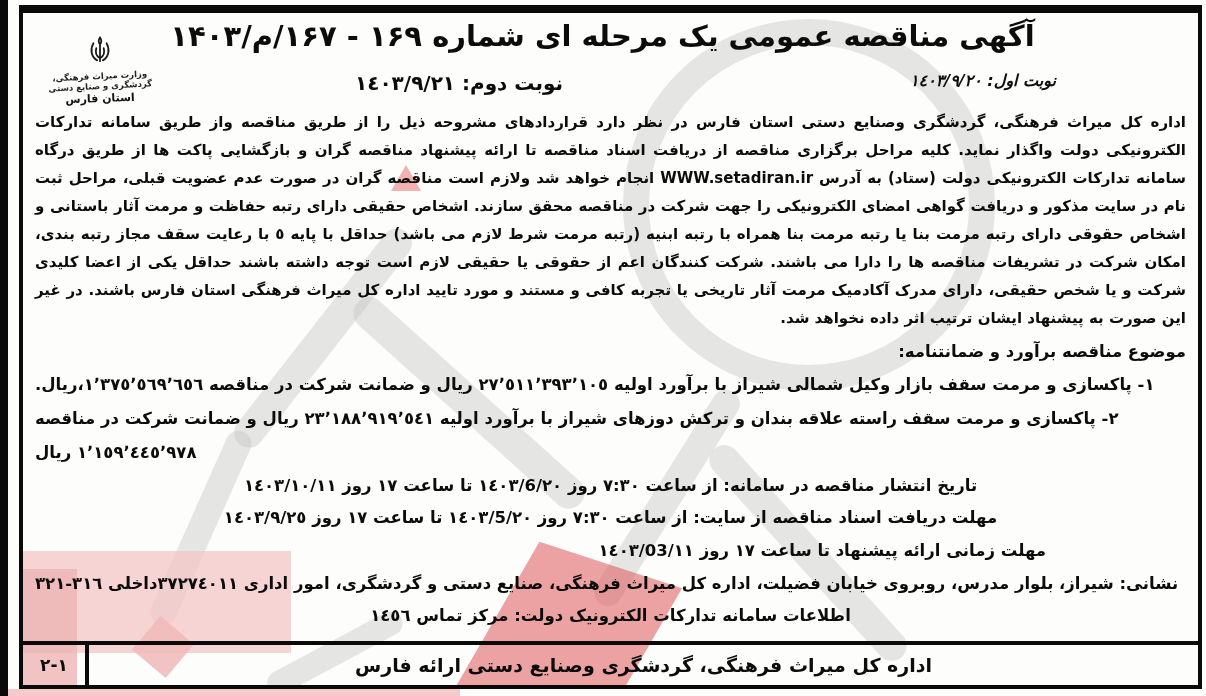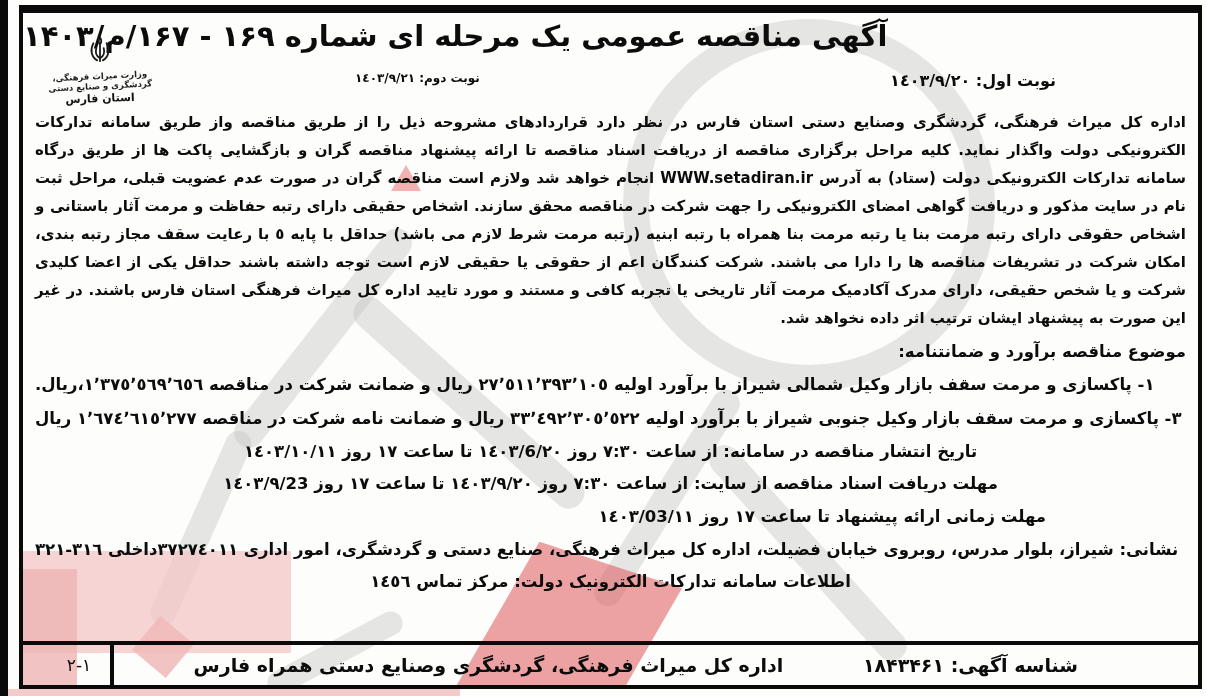--- a/index.html
+++ b/index.html
@@ -19,44 +19,44 @@
   .wm-bar4{left:770px;top:400px;width:30px;height:280px;transform:rotate(-42deg);}
   .wm-bar5{left:165px;top:410px;width:26px;height:210px;transform:rotate(24deg);}
   .wm-bar6{left:300px;top:565px;width:24px;height:150px;transform:rotate(62deg);}
   .wm-pink-strip{left:-4px;top:538px;width:272px;height:102px;background:#f2c6c6;opacity:.75;}
   .wm-pink-col{left:-4px;top:556px;width:58px;height:134px;background:#eeb4b4;opacity:.8;}
   .wm-red-diag{left:468px;top:542px;width:150px;height:175px;background:#df5858;opacity:.55;transform:rotate(18deg) skewX(-12deg);}
   .wm-pink-arrow{left:118px;top:612px;width:44px;height:44px;background:#f0b9b9;opacity:.85;transform:rotate(40deg);}
   .wm-tri{left:368px;top:152px;width:0;height:0;border-left:15px solid transparent;border-right:15px solid transparent;
           border-bottom:26px solid #ef9f9f;opacity:.8;}
   
-  .title{position:absolute;z-index:1;left:0;right:16px;top:6px;text-align:left;direction:rtl;
+  .title{position:absolute;z-index:1;left:0;right:16px;top:6px;text-align:center;direction:rtl;
          font-size:29px;font-weight:bold;letter-spacing:-.5px;}
-  .round1{position:absolute;z-index:1;top:58px;right:142px;direction:rtl;font-size:16px;font-weight:bold;}
-  .round2{position:absolute;z-index:1;top:58px;left:332px;direction:rtl;font-size:12px;font-weight:bold;text-align:right;}
+  .round1{position:absolute;z-index:1;top:58px;right:142px;direction:rtl;font-size:16px;font-weight:bold;font-style:italic;}
+  .round2{position:absolute;z-index:1;top:58px;left:332px;direction:rtl;font-size:20px;font-weight:bold;text-align:right;}
   .logo{position:absolute;z-index:1;left:16px;top:22px;width:122px;text-align:center;}
   .logo svg{display:block;margin:0 auto;}
   .logo-line1{font-size:8.5px;font-weight:600;direction:rtl;transform:rotate(-3deg);color:#222;line-height:10px;}
   .logo-line2{font-size:11px;font-weight:bold;direction:rtl;transform:rotate(-2deg);color:#111;margin-top:1px;}
   
   .content{position:absolute;z-index:1;top:95px;left:12px;right:12px;direction:rtl;font-weight:bold;}
   .paragraph{text-align:justify;font-size:15px;line-height:28px;}
   .subject{font-size:16.5px;line-height:33px;margin-top:3px;}
   .item{text-align:left;font-size:16.5px;line-height:34px;}
   .cline{text-align:center;font-size:16.5px;line-height:32px;}
   .splitline{display:flex;direction:rtl;justify-content:space-between;font-size:16.5px;line-height:33px;
              padding:0 140px 0 62px;}
   .address{text-align:left;font-size:16.5px;line-height:33px;}
   
   .footer{position:absolute;z-index:1;left:0;right:0;bottom:0;height:44px;border-top:4px solid #0a0a0a;
           display:flex;direction:rtl;align-items:center;box-sizing:border-box;}
   .ad-id{font-size:19px;font-weight:bold;direction:rtl;margin-right:120px;white-space:nowrap;}
   .org-name{flex:1;text-align:center;font-size:19px;font-weight:bold;direction:rtl;white-space:nowrap;}
   .page-cell{width:66px;height:100%;border-right:4px solid #0a0a0a;display:flex;align-items:center;
-             justify-content:center;font-size:17px;font-weight:normal;box-sizing:border-box;margin-left:25px;}
+             justify-content:center;font-size:17px;font-weight:bold;box-sizing:border-box;}
 </style>
 </head>
 <body>
 
 <div class="page">
   <div class="edge-left"></div>
   <div class="edge-bottom-pink"></div>
 
   <div class="main-box">
 
@@ -89,31 +89,30 @@
         </svg>
       </span>
       <div class="logo-line1">وزارت میراث فرهنگی، گردشگری و صنایع دستی</div>
       <div class="logo-line2">استان فارس</div>
     </div>
 
     <div class="content">
       <div class="paragraph">اداره کل میراث فرهنگی، گردشگری وصنایع دستی استان فارس در نظر دارد قراردادهای مشروحه ذیل را از طریق مناقصه واز طریق سامانه تدارکات الکترونیکی دولت واگذار نماید. کلیه مراحل برگزاری مناقصه از دریافت اسناد مناقصه تا ارائه پیشنهاد مناقصه گران و بازگشایی پاکت ها از طریق درگاه سامانه تدارکات الکترونیکی دولت (ستاد) به آدرس WWW.setadiran.ir انجام خواهد شد ولازم است مناقصه گران در صورت عدم عضویت قبلی، مراحل ثبت نام در سایت مذکور و دریافت گواهی امضای الکترونیکی را جهت شرکت در مناقصه محقق سازند. اشخاص حقیقی دارای رتبه حفاظت و مرمت آثار باستانی و اشخاص حقوقی دارای رتبه مرمت بنا یا رتبه مرمت بنا همراه با رتبه ابنیه (رتبه مرمت شرط لازم می باشد) حداقل با پایه ٥ با رعایت سقف مجاز رتبه بندی، امکان شرکت در تشریفات مناقصه ها را دارا می باشند. شرکت کنندگان اعم از حقوقی یا حقیقی لازم است توجه داشته باشند حداقل یکی از اعضا کلیدی شرکت و یا شخص حقیقی، دارای مدرک آکادمیک مرمت آثار تاریخی یا تجربه کافی و مستند و مورد تایید اداره کل میراث فرهنگی استان فارس باشند. در غیر این صورت به پیشنهاد ایشان ترتیب اثر داده نخواهد شد.</div>
       <div class="subject">موضوع مناقصه برآورد و ضمانتنامه:</div>
       <div class="item">١- پاکسازی و مرمت سقف بازار وکیل شمالی شیراز با برآورد اولیه ٢٧٬٥١١٬٣٩٣٬١٠٥ ریال و ضمانت شرکت در مناقصه ١٬٣٧٥٬٥٦٩٬٦٥٦،ریال.</div>
-      <div class="item">٣- پاکسازی و مرمت سقف بازار وکیل جنوبی شیراز با برآورد اولیه ٣٣٬٤٩٢٬٣٠٥٬٥٢٢ ریال و ضمانت نامه شرکت در مناقصه ١٬٦٧٤٬٦١٥٬٢٧٧ ریال</div>
+      <div class="item">٢- پاکسازی و مرمت سقف راسته علاقه بندان و ترکش دوزهای شیراز با برآورد اولیه ٢٣٬١٨٨٬٩١٩٬٥٤١ ریال و ضمانت شرکت در مناقصه ١٬١٥٩٬٤٤٥٬٩٧٨ ریال</div>
       <div class="cline">تاریخ انتشار مناقصه در سامانه: از ساعت ٧:٣٠ روز ١٤٠٣/6/٢٠ تا ساعت ١٧ روز ١٤٠٣/١٠/١١</div>
-      <div class="cline">مهلت دریافت اسناد مناقصه از سایت: از ساعت ٧:٣٠ روز ١٤٠٣/٩/٢٠ تا ساعت ١٧ روز ١٤٠٣/٩/23</div>
+      <div class="cline">مهلت دریافت اسناد مناقصه از سایت: از ساعت ٧:٣٠ روز ١٤٠٣/5/٢٠ تا ساعت ١٧ روز ١٤٠٣/٩/٢٥</div>
       <div class="splitline">
         <span>مهلت زمانی ارائه پیشنهاد تا ساعت ١٧ روز ١٤٠٣/03/١١</span>
       </div>
       <div class="address">نشانی: شیراز، بلوار مدرس، روبروی خیابان فضیلت، اداره کل میراث فرهنگی، صنایع دستی و گردشگری، امور اداری ٣٧٢٧٤٠١١داخلی ٣١٦-٣٢١</div>
       <div class="cline">اطلاعات سامانه تدارکات الکترونیک دولت: مرکز تماس ١٤٥٦</div>
 
     </div>
 
     <div class="footer">
-      <div class="ad-id">شناسه آگهی: ۱۸۴۳۴۶۱</div>
-      <div class="org-name">اداره کل میراث فرهنگی، گردشگری وصنایع دستی همراه فارس</div>
+      <div class="org-name">اداره کل میراث فرهنگی، گردشگری وصنایع دستی ارائه فارس</div>
       <div class="page-cell">۲-۱</div>
     </div>
 
   </div>
 </div>
 
 </body></html>

